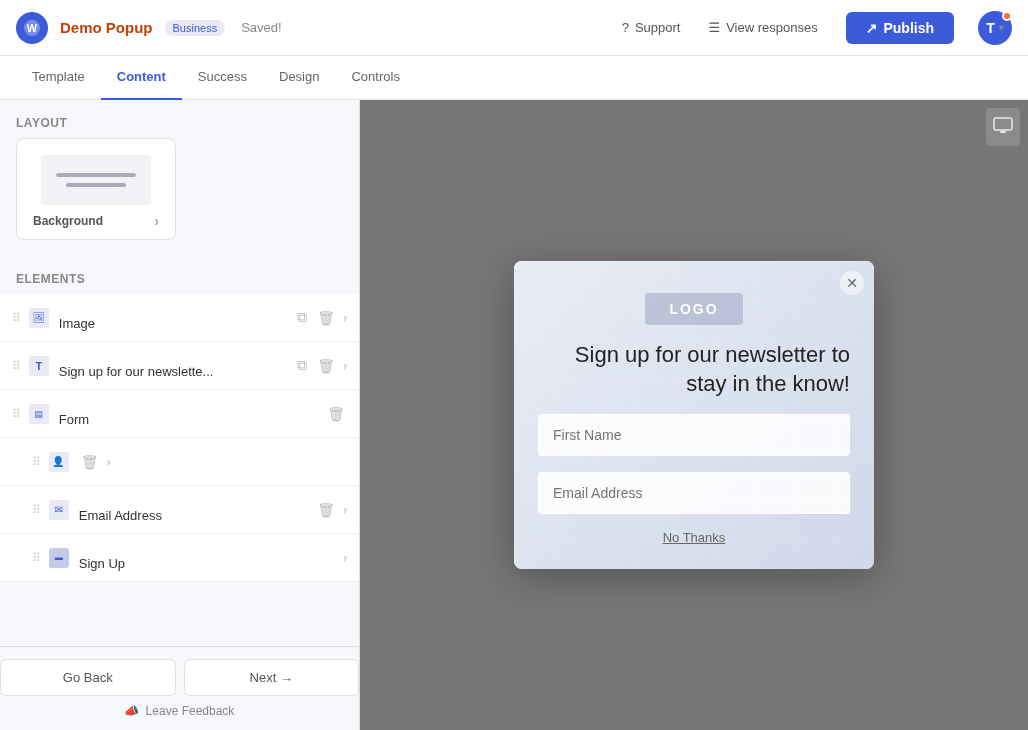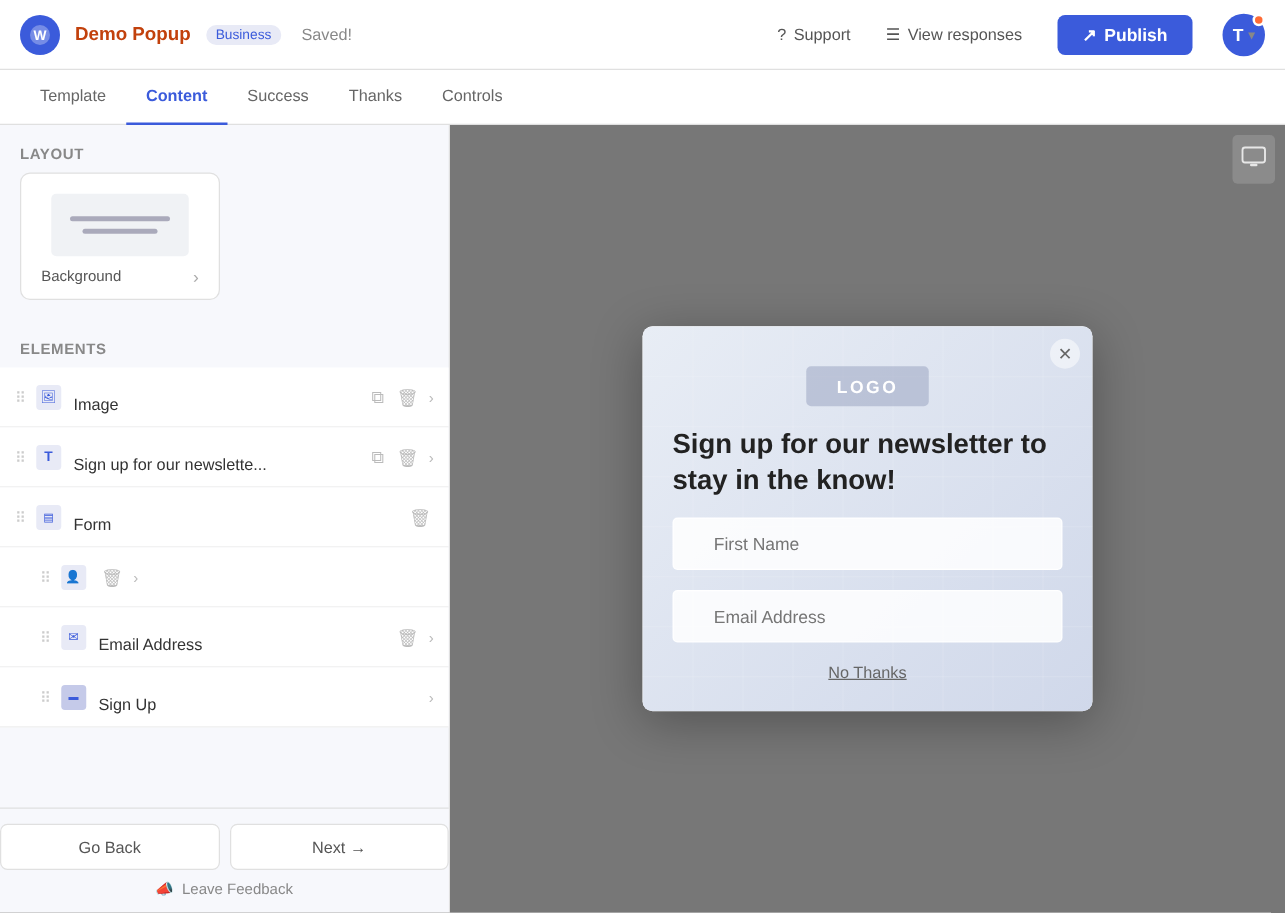--- a/index.html
+++ b/index.html
@@ -37,21 +37,21 @@
     .sidebar {
       width: 360px; background: #f7f8fc; border-right: 1px solid #e0e0e0;
       display: flex; flex-direction: column; flex-shrink: 0;
     }
     .sidebar-content { flex: 1; overflow-y: auto; padding: 0 0 0 0; }
 
     .section-label { font-size: 12px; font-weight: 600; color: #888; padding: 16px 16px 8px; text-transform: uppercase; letter-spacing: 0.5px; }
 
     
     .layout-card-area { padding: 0 16px 16px; }
-    .layout-card { background: #fff; border: 1px solid #e0e0e0; border-radius: 8px; width: 160px; padding: 16px 12px 10px; cursor: pointer; display: flex; flex-direction: column; align-items: center; gap: 8px; }
+    .layout-card { background: #fff; border: 1px solid #e0e0e0; border-radius: 8px; width: 160px; padding: 16px 12px 10px; cursor: pointer; display: flex; flex-direction: column; align-items: center; gap: 8px; font-weight: bold; }
     .layout-preview { width: 110px; height: 50px; background: #f0f2f5; border-radius: 4px; display: flex; flex-direction: column; align-items: center; justify-content: center; gap: 6px; }
     .layout-line { background: #aab; border-radius: 2px; height: 4px; }
     .layout-card-label { font-size: 12px; color: #555; }
     .layout-card-row { display: flex; align-items: center; justify-content: space-between; width: 100%; padding: 0 4px; }
     .layout-expand { color: #aaa; font-size: 14px; }
 
     
     .elements-section { padding: 0; }
     .element-item {
       display: flex; align-items: center; background: #fff;
@@ -109,25 +109,25 @@
     .popup-close {
       position: absolute; top: 10px; right: 10px; background: rgba(255,255,255,0.5);
       border-radius: 50%; width: 24px; height: 24px; display: flex; align-items: center; justify-content: center;
       cursor: pointer; color: #666; font-size: 14px; z-index: 10;
     }
     .popup-logo {
       background: rgba(150,160,190,0.5); color: #fff; font-size: 14px; font-weight: 700;
       padding: 8px 24px; border-radius: 4px; letter-spacing: 2px; z-index: 1;
     }
     .popup-headline {
-      font-size: 22px; font-weight: 700; color: #222; text-align: left; z-index: 1; line-height: 1.3;
+      font-size: 22px; font-weight: 400; color: #222; text-align: right; z-index: 1; line-height: 1.3;
     }
     .popup-input {
       width: 100%; background: rgba(255,255,255,0.85); border: 1px solid rgba(255,255,255,0.9);
-      border-radius: 4px; padding: 12px 32px; font-size: 14px; color: #999; z-index: 1;
+      border-radius: 4px; padding: 12px 14px; font-size: 14px; color: #999; z-index: 1;
       outline: none;
     }
     .popup-btn {
       width: 100%; background: #2d3eb0; color: #fff; border: none; border-radius: 4px;
       padding: 14px; font-size: 16px; font-weight: 600; cursor: pointer; z-index: 1;
       display: flex; align-items: center; justify-content: center; gap: 8px;
     }
     .popup-no-thanks {
       color: #666; font-size: 13px; text-decoration: underline; cursor: pointer; z-index: 1;
       background: none; border: none;
@@ -170,21 +170,21 @@
   <div class="tab">
     <span>Template</span>
   </div>
   <div class="tab active">
     <span>Content</span>
   </div>
   <div class="tab">
     <span>Success</span>
   </div>
   <div class="tab">
-    <span>Thanks</span>
+    <span>Design</span>
   </div>
   <div class="tab">
     <span>Controls</span>
   </div>
 </div>
 
 <div class="main">
 
   <div class="sidebar">
     <div class="sidebar-content">

